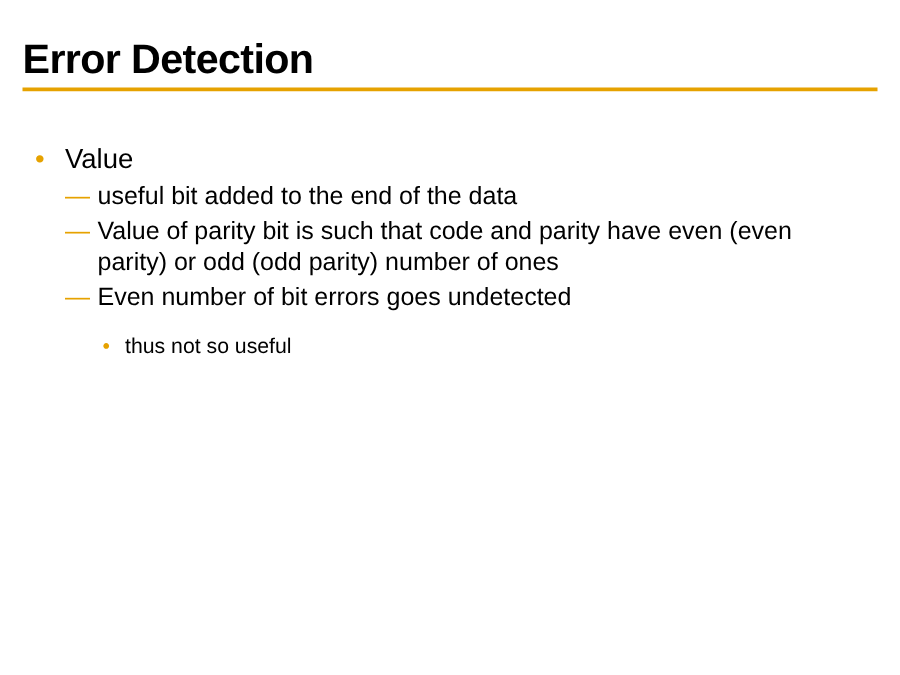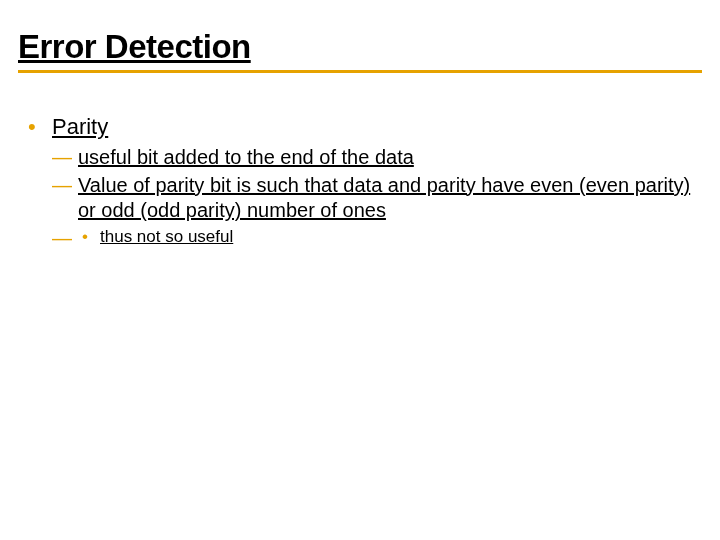--- a/index.html
+++ b/index.html
@@ -3,21 +3,20 @@
 <meta charset="utf-8">
 <style>
   * { margin: 0; padding: 0; box-sizing: border-box; }
   html, body { width: 720px; height: 540px; background: #fff; font-family: Verdana, Geneva, sans-serif; }
   .slide {
     width: 720px;
     height: 540px;
     background: #fff;
     padding: 28px 18px 18px 18px;
     position: relative;
-    text-decoration: underline;
   }
   .title {
     font-family: "Arial Black", Arial, sans-serif;
     font-weight: 900;
     font-size: 33px;
     color: #000;
     letter-spacing: -0.5px;
     padding-bottom: 4px;
   }
   .rule {
@@ -68,21 +67,21 @@
     content: "—";
     position: absolute;
     left: 0;
     top: 0;
     color: #e6a200;
     font-size: 20px;
     line-height: 1.28;
   }
   ul.level3 {
     list-style: none;
-    margin-top: 2px;
+    margin-top: 14px;
     margin-left: 0;
   }
   ul.level3 > li {
     position: relative;
     padding-left: 22px;
     font-size: 17px;
     color: #000;
     line-height: 1.3;
   }
   ul.level3 > li::before {
@@ -103,29 +102,30 @@
   <div class="title">Error Detection</div>
   <div class="rule"></div>
 
   <div class="body">
     <ul class="level1">
 
 
       <div class="gap"></div>
 
       <li>
-        <span>Parity</span>
+        <span>Value</span>
         <ul class="level2">
           <li>
             <span>useful bit added to the end of the data</span>
           </li>
           <li>
-            <span>Value of parity bit is such that data and parity have even (even parity) or odd (odd parity) number of ones</span>
+            <span>Value of parity bit is such that code and parity have even (even parity) or odd (odd parity) number of ones</span>
           </li>
           <li>
+            <span>Even number of bit errors goes undetected</span>
             <ul class="level3">
               <li>
                 <span>thus not so useful</span>
               </li>
             </ul>
           </li>
         </ul>
       </li>
 
     </ul>

